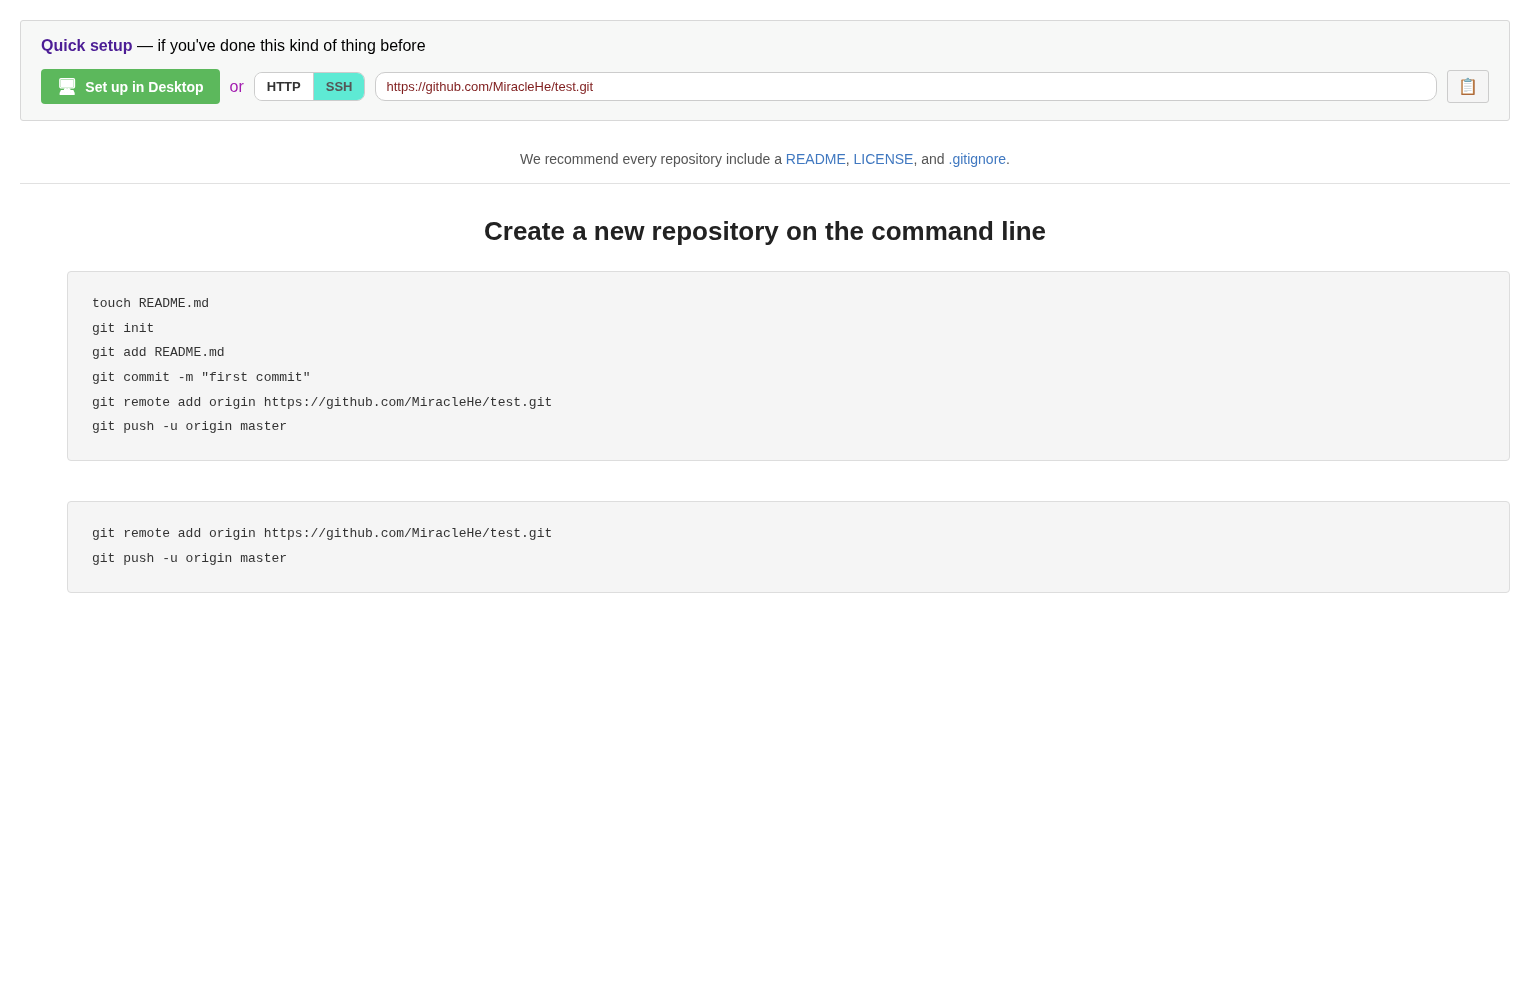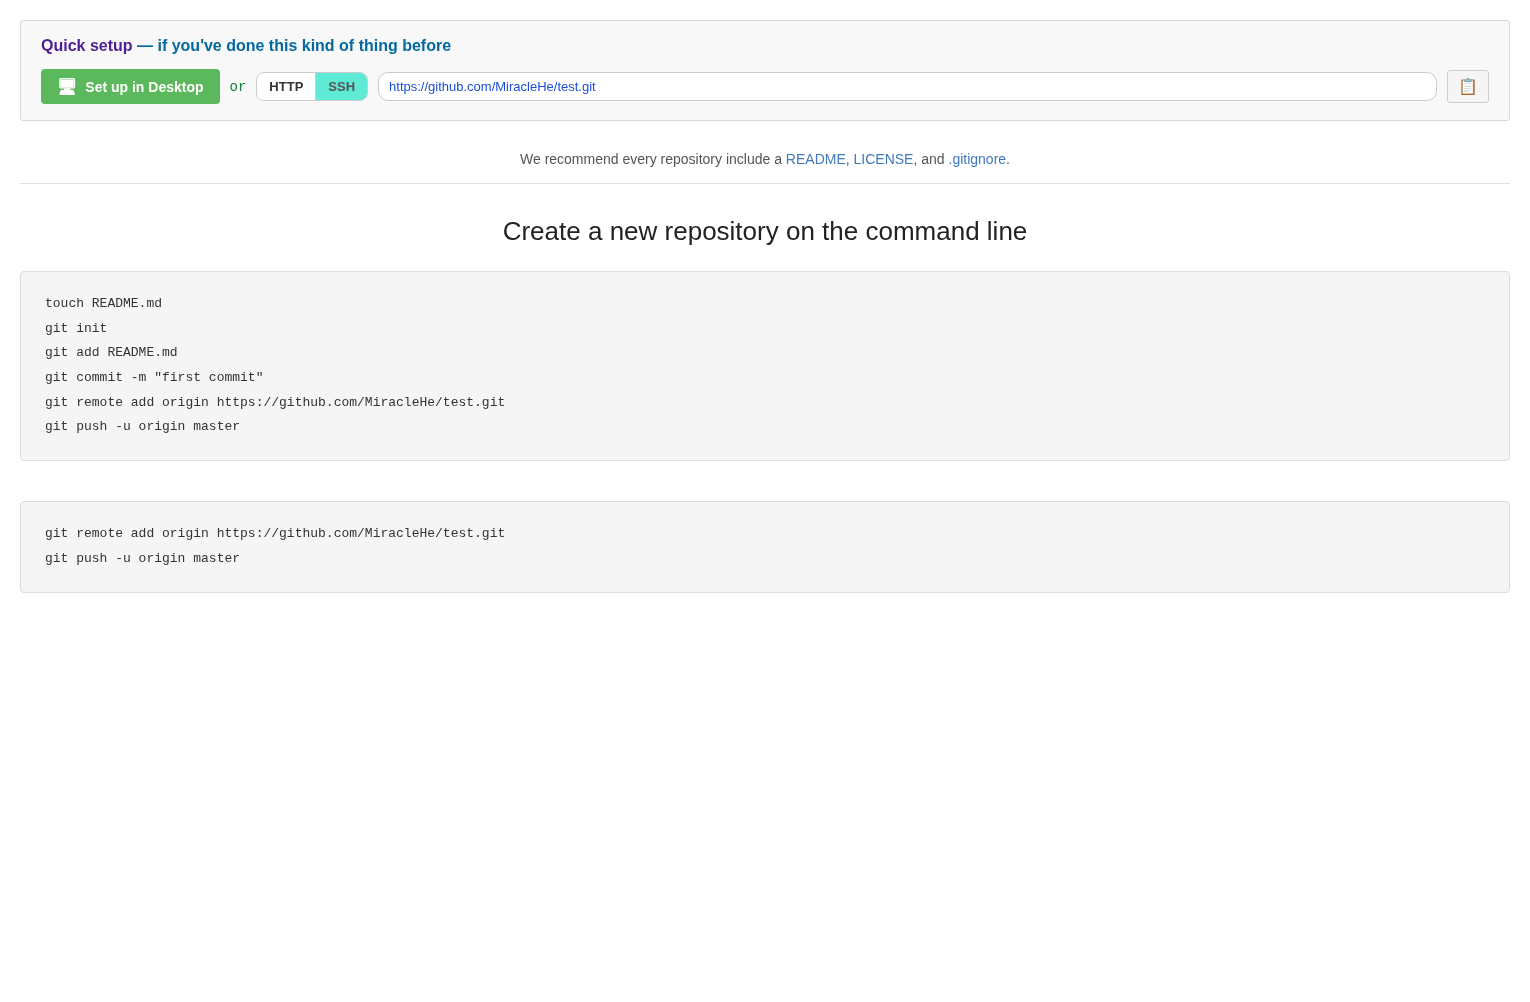--- a/index.html
+++ b/index.html
@@ -29,22 +29,22 @@
       font-size: 16px;
       margin-bottom: 14px;
     }
 
     .quick-setup-title strong {
       font-weight: 700;
       color: #4c1d95;
     }
 
     .quick-setup-title .subtitle {
-      font-weight: 700;
-      color: #0369a1;
+      font-weight: 400;
+      color: #000000;
     }
 
     .url-row {
       display: flex;
       align-items: center;
       gap: 10px;
     }
 
     .setup-desktop-btn {
       display: flex;
@@ -59,23 +59,22 @@
       font-weight: 700;
       cursor: pointer;
       white-space: nowrap;
     }
 
     .desktop-icon {
       font-size: 16px;
     }
 
     .or-text {
-      color: #15803d;
-      font-size: 14px;
-      font-family: Liberation Mono, monospace;
+      color: #a21caf;
+      font-size: 16px;
     }
 
     .protocol-group {
       display: flex;
       border: 1px solid #ccc;
       border-radius: 8px;
       overflow: hidden;
     }
 
     .protocol-btn {
@@ -97,21 +96,21 @@
     .protocol-btn:last-child {
       border-right: none;
     }
 
     .url-input {
       flex: 1;
       border: 1px solid #ccc;
       border-radius: 10px;
       padding: 6px 10px;
       font-size: 13px;
-      color: #1d4ed8;
+      color: #7f1d1d;
       background: #fff;
       min-width: 300px;
     }
 
     .copy-btn {
       background: #f5f5f5;
       border: 1px solid #ccc;
       border-radius: 3px;
       padding: 6px 10px;
       cursor: pointer;
@@ -133,31 +132,32 @@
 
     .divider {
       border: none;
       border-top: 1px solid #e1e1e1;
       margin: 16px 0 32px 0;
     }
 
     .section-title {
       text-align: center;
       font-size: 26px;
-      font-weight: 400;
+      font-weight: 700;
       color: #222;
       margin-bottom: 24px;
     }
 
     .code-block {
       border: 1px solid #ddd;
       border-radius: 4px;
       background: #f5f5f5;
       padding: 20px 24px;
       margin-bottom: 40px;
+      margin-left: 47px;
     }
 
     .code-block pre {
       font-family: "SFMono-Regular", Consolas, "Liberation Mono", Menlo, Courier, monospace;
       font-size: 13px;
       line-height: 1.9;
       color: #333;
       white-space: pre-wrap;
     }
 

